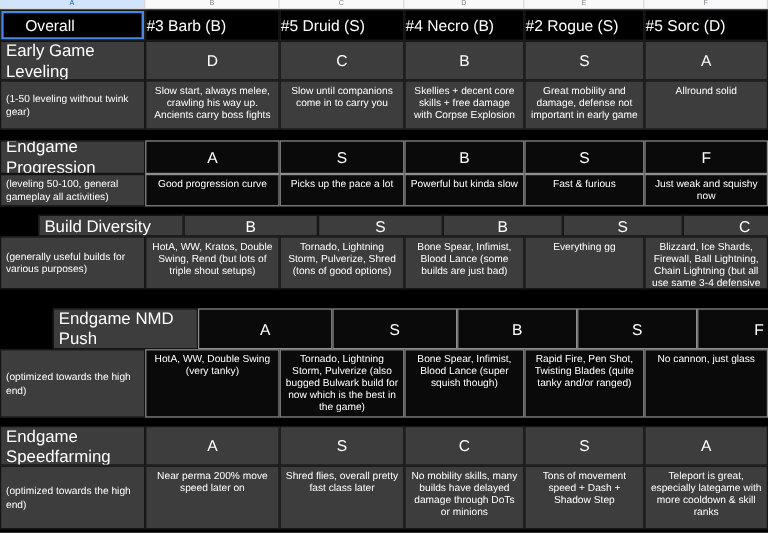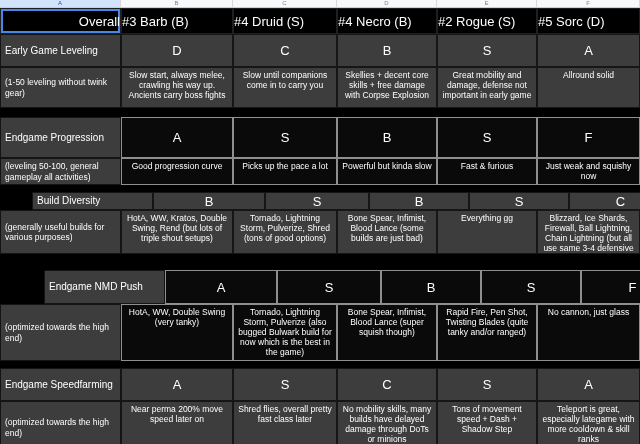--- a/index.html
+++ b/index.html
@@ -19,36 +19,36 @@
   .ca{width:121px;} .cb{width:112px;} .cc{width:104px;} .cd{width:100px;} .ce{width:100px;} .cf{width:103px;}
   
   .row{display:flex;width:640px;}
   .cell{
     overflow:hidden;display:flex;flex-direction:column;justify-content:center;
     border:1px solid #141414;
   }
   
   .hdr-row{height:26px;background:#000;}
   .hdr-row .cell{background:#000;border-color:#1f1f1f;justify-content:center;}
-  .overall-cell{padding-left:1px;font-size:13px;box-shadow:inset 0 0 0 2px #4a86e8;text-align:right;}
+  .overall-cell{padding-left:20px;font-size:13px;box-shadow:inset 0 0 0 2px #4a86e8;}
   .class-hdr{font-size:13px;text-align:left;}
   
   .label-cell{background:#3d3d3d;padding:1px 4px;border-color:#141414;}
-  .label-title{font-size:10px;line-height:1.2;}
+  .label-title{font-size:14px;line-height:1.2;}
   .label-sub{font-size:8.5px;line-height:1.18;}
   .g-gray{background:#3d3d3d;border-color:#161616;}
   .g-black{background:#0a0a0a;border-color:#8f8f8f;}
   .grade{font-size:13px;text-align:center;justify-content:center;}
   .note{font-size:8.5px;line-height:1.18;text-align:center;justify-content:flex-start;padding:2px 3px;}
   
   .sep{width:640px;background:#000;}
   .sep1{height:9px;} .sep2{height:7px;} .sep3{height:16px;} .sep4{height:7px;} .btm{height:3px;}
   
   .r1g{height:33px;} .r1d{height:41px;justify-content:center;}
-  .r2g{height:41px;} .r2d{height:27px;}
+  .r2g{height:28px;} .r2d{height:27px;}
   .r3g{height:18px;margin-left:32px;} .r3d{height:44px;}
   .r4g{height:34px;margin-left:44px;} .r4d{height:57px;}
   .r5g{height:33px;} .r5d{height:53px;}
 </style>
 </head>
 <body>
 
 <div class="stage">
 
   <div class="col-strip">
@@ -56,21 +56,21 @@
     <div class="strip-cell cb">B</div>
     <div class="strip-cell cc">C</div>
     <div class="strip-cell cd">D</div>
     <div class="strip-cell ce">E</div>
     <div class="strip-cell cf">F</div>
   </div>
 
   <div class="row hdr-row">
     <div class="cell ca overall-cell">Overall</div>
     <div class="cell cb class-hdr">#3 Barb (B)</div>
-    <div class="cell cc class-hdr">#4 Druid (S)</div>
+    <div class="cell cc class-hdr">#5 Druid (S)</div>
     <div class="cell cd class-hdr">#4 Necro (B)</div>
     <div class="cell ce class-hdr">#2 Rogue (S)</div>
     <div class="cell cf class-hdr">#5 Sorc (D)</div>
   </div>
 
   <div class="row r1g">
     <div class="cell ca label-cell label-title">Early Game Leveling</div>
     <div class="cell cb grade g-gray">D</div>
     <div class="cell cc grade g-gray">C</div>
     <div class="cell cd grade g-gray">B</div>

